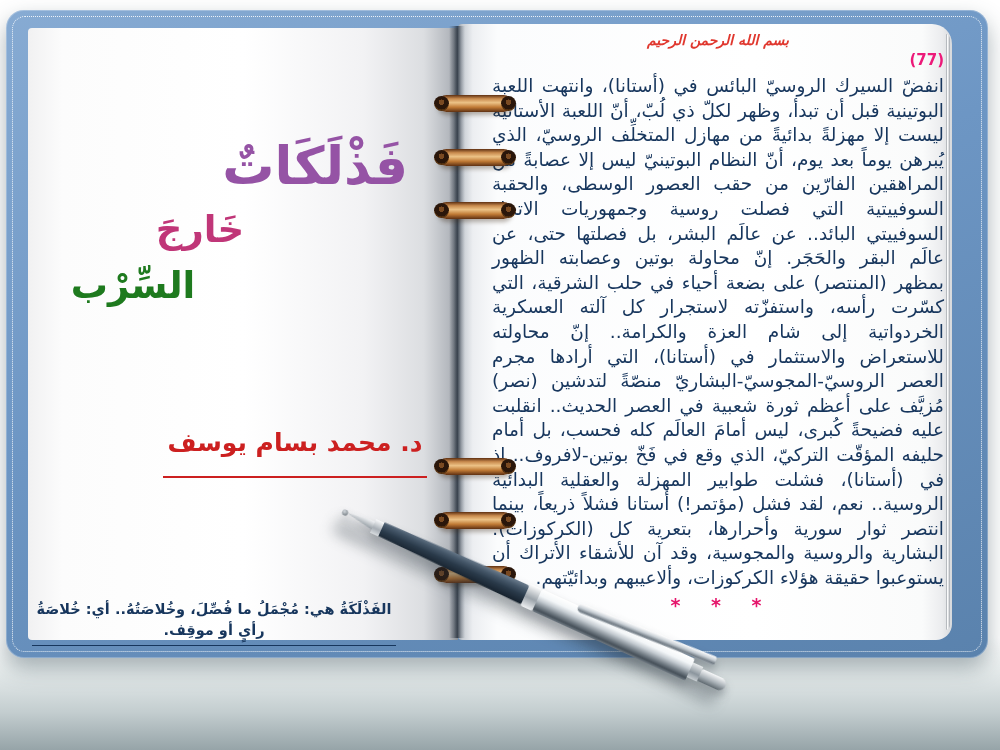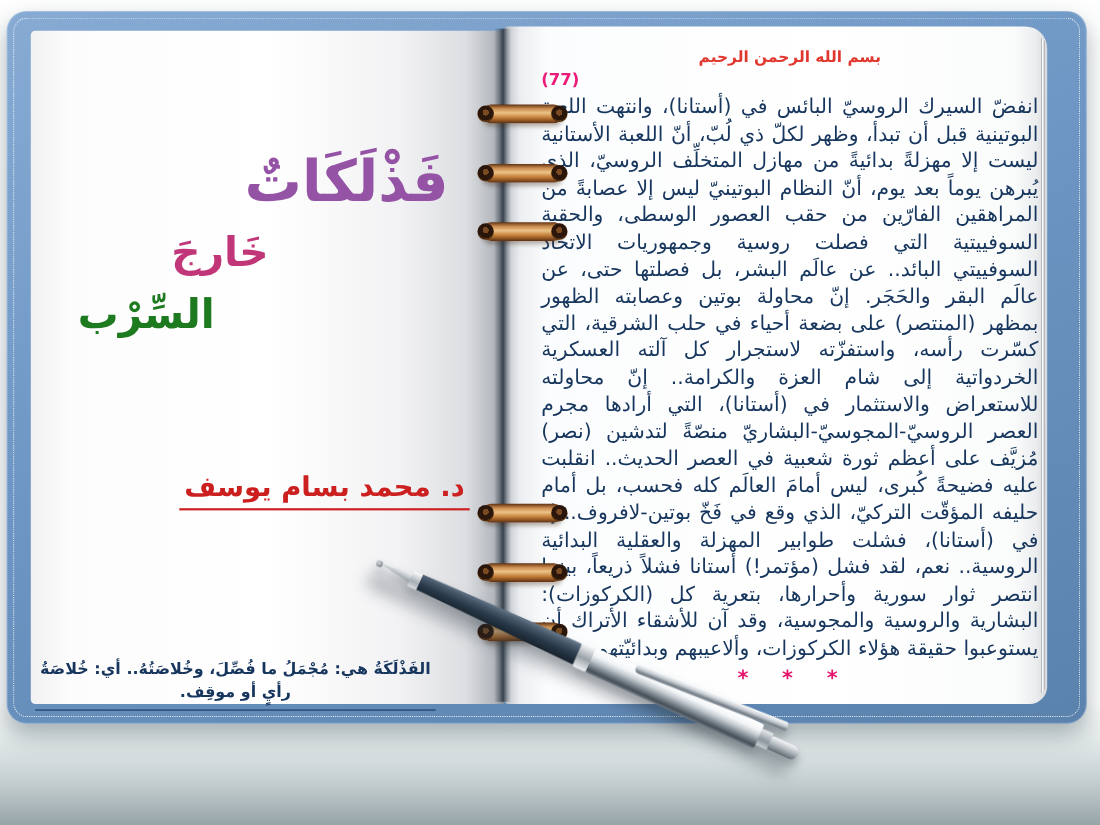--- a/index.html
+++ b/index.html
@@ -54,30 +54,30 @@
   .r1{top:95px;}.r2{top:149px;}.r3{top:202px;}
   .r4{top:458px;}.r5{top:512px;}.r6{top:566px;}
   
   .title-line{position:absolute;font-weight:bold;direction:rtl;text-align:center;line-height:1.1;}
   .title-1{left:240px;top:110px;width:140px;font-size:52px;color:#9553a5;}
   .title-2{left:122px;top:182px;width:100px;font-size:37px;color:#c03678;}
   .title-3{left:40px;top:238px;width:130px;font-size:37px;color:#1e7a1e;}
   .author{
     position:absolute;left:135px;top:400px;width:264px;direction:rtl;text-align:center;
     font-size:25px;font-weight:bold;color:#cc2020;
-    border-bottom:2px solid #cc2020;padding-bottom:5px;
+    border-bottom:2px solid #cc2020;padding-bottom:19px;
   }
   .footnote{
     position:absolute;left:4px;top:547px;width:364px;direction:rtl;text-align:center;
     font-size:14.5px;font-weight:bold;color:#17365d;
     border-bottom:1.5px solid #17365d;padding-bottom:4px;line-height:1.45;margin-top:24px;
   }
   
-  .basmala{text-align:center;color:#e0372e;font-weight:bold;font-size:14px;margin-top:14px;}
-  .issue-number{text-align:left;color:#ec1a79;font-weight:bold;font-size:15px;margin:3px 0 5px;}
+  .basmala{text-align:center;color:#e0372e;font-weight:bold;font-size:14px;margin-top:2px;font-style:italic;}
+  .issue-number{text-align:right;color:#ec1a79;font-weight:bold;font-size:15px;margin:3px 0 5px;}
   .body-text{
     font-size:18.5px;line-height:24.6px;color:#17365d;
     text-align:justify;text-align-last:right;
   }
   .separator{
     text-align:center;color:#e5156b;font-size:19px;font-weight:bold;
     letter-spacing:4px;word-spacing:16px;margin-top:4px;direction:ltr;
   }
   
   .pen-shadow{

